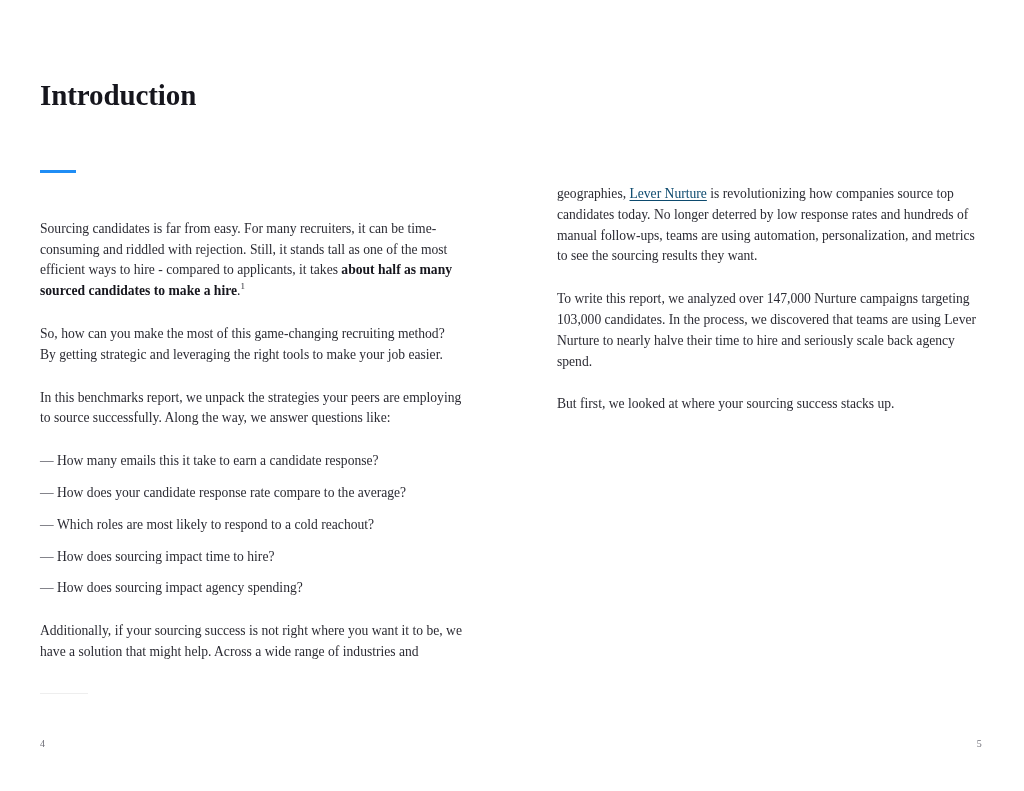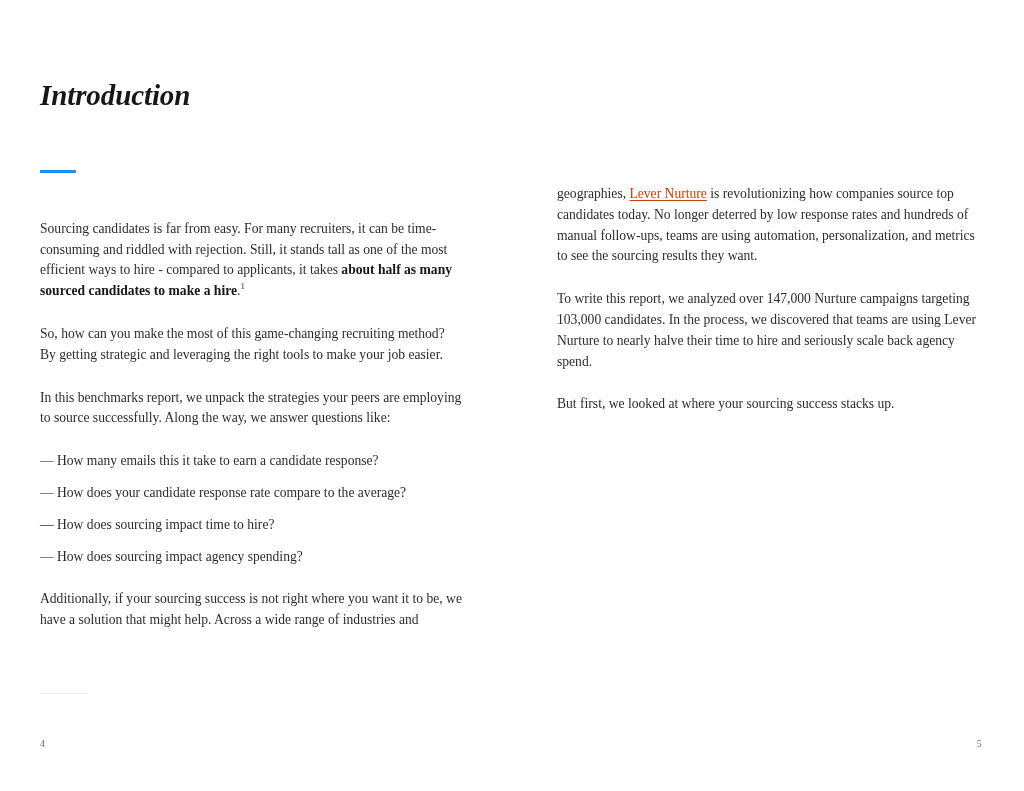--- a/index.html
+++ b/index.html
@@ -34,21 +34,20 @@
   
   .title-block { padding-top: 80px; }
   .page-title {
     font-family: "Liberation Serif", "DejaVu Serif", serif;
     font-size: 29px;
     font-weight: 700;
     line-height: 1.1;
     letter-spacing: -0.1px;
     color: #16161d;
     margin: 0;
-    font-style: italic;
   }
   .accent-rule {
     width: 36px;
     height: 3px;
     background: #1f8df5;
     margin-top: 58px;
   }
 
   
   .column {
@@ -68,21 +67,21 @@
 
   .strong { font-weight: 700; color: #16161d; }
 
   sup.fn-ref {
     font-size: 9px;
     vertical-align: super;
     line-height: 0;
   }
 
   a.inline-link {
-    color: #c2410c;
+    color: #0c4a6e;
     text-decoration: underline;
     text-underline-offset: 2px;
   }
 
   
   ul.dash-list {
     list-style: none;
     margin: 0 0 22px 0;
     padding: 0;
   }
@@ -163,20 +162,21 @@
         <li>
           <span class="dash-marker">—</span>
           <span>How many emails this it take to earn a candidate response?</span>
         </li>
         <li>
           <span class="dash-marker">—</span>
           <span>How does your candidate response rate compare to the average?</span>
         </li>
         <li>
           <span class="dash-marker">—</span>
+          <span>Which roles are most likely to respond to a cold reachout?</span>
         </li>
         <li>
           <span class="dash-marker">—</span>
           <span>How does sourcing impact time to hire?</span>
         </li>
         <li>
           <span class="dash-marker">—</span>
           <span>How does sourcing impact agency spending?</span>
         </li>
       </ul>

